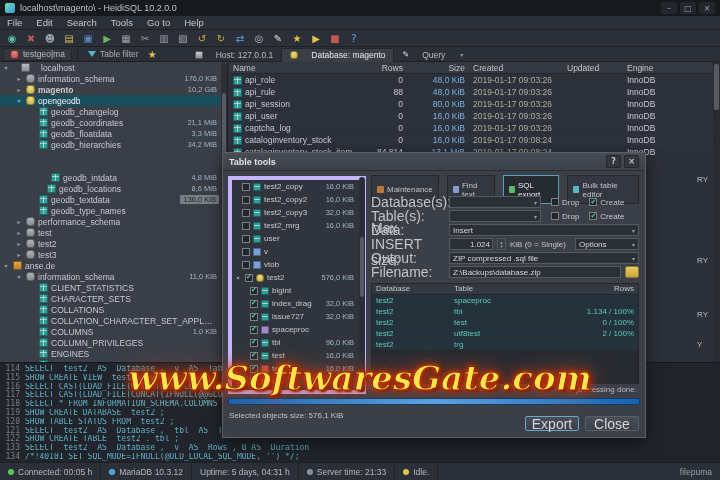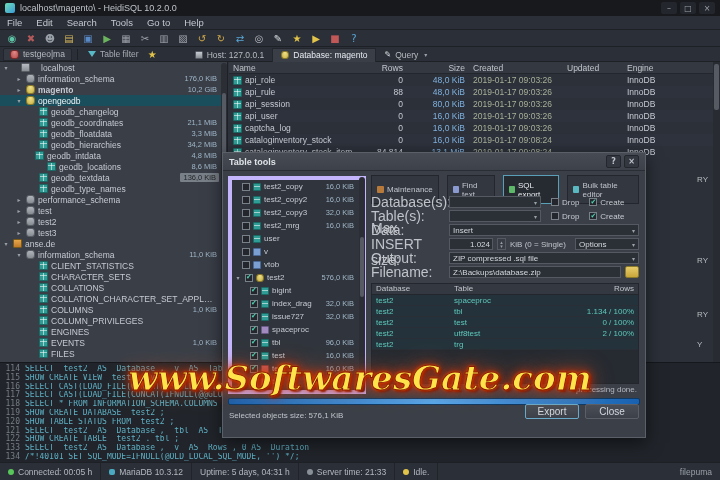--- a/index.html
+++ b/index.html
@@ -17,21 +17,21 @@
 .menu-item{padding:0 7px;height:100%;display:flex;align-items:center}
 #toolbar{height:17px;background:#2b2f37;border-bottom:1px solid #1d2025;display:flex;align-items:center;padding:0 3px;gap:1px}
 .icon-btn{width:18px;height:15px;display:flex;align-items:center;justify-content:center;font-size:10px;border-radius:2px}
 #sessionbar{height:15px;background:#2b2f37;border-bottom:1px solid #1d2025;display:flex;align-items:center;font-size:8.5px;color:#b8bcc2;padding:0 3px}
 .sess-tab{display:flex;align-items:center;gap:4px;padding:0 6px;height:13px;background:#343841;border:1px solid #23262c;border-radius:2px 2px 0 0}
 .v-sep{width:1px;height:11px;background:#1d2025;margin:0 5px}
 .filter-box{display:flex;align-items:center;gap:4px;padding:0 5px;color:#a8acb4}
 .funnel{width:0;height:0;border-left:4px solid transparent;border-right:4px solid transparent;border-top:6px solid #58b8c6}
 .star{color:#e2c44a;font-size:10px;margin:0 4px}
 #main-tabs{display:flex;align-items:flex-end;height:15px;margin-left:26px}
-.main-tab{display:flex;align-items:center;gap:4px;padding:0 8px;height:14px;color:#b8bcc2}
+.main-tab{display:flex;align-items:center;gap:13px;padding:0 8px;height:14px;color:#b8bcc2}
 .main-tab.active{background:#3a3e47;border:1px solid #23262c;border-bottom:none;color:#e6eaf0}
 .tab-ico{width:8px;height:8px;border-radius:1px;flex:0 0 auto}
 .tab-ico.host{background:linear-gradient(#c8ccd2,#8a8f96);border:1px solid #555a62}
 .tab-ico.db{background:radial-gradient(ellipse at 50% 15%,#f0e08a,#c8b142);border-radius:3px/4px;border:1px solid #8a7a2a}
 .tab-ico.query{background:none;width:auto;color:#d8dce2;font-size:8px;line-height:1}
 .tab-caret{color:#9aa0a8;font-size:6px;margin-left:2px}
 
 
 .ico{width:9px;height:9px;flex:0 0 auto;border-radius:1px;position:relative}
 .ico.server{background:linear-gradient(#b8bcc2,#8a8f96);border:1px solid #5a5f66}
@@ -109,21 +109,21 @@
 .cb-label{display:flex;align-items:center;gap:3px;margin-left:6px;font-size:8px}
 .folder-btn{width:14px;height:12px;background:linear-gradient(#e8cc6a,#c8a63a);border:1px solid #8a7a2a;border-radius:2px;flex:0 0 auto}
 #dlg-result{position:absolute;left:148px;right:6px;top:112px;height:101px;background:#262a31;border:1px solid #23262c;overflow:hidden}
 .r-head{height:11px;display:flex;background:#343841;border-bottom:1px solid #23262c;color:#c2c6cc;font-size:8px}
 .r-row{height:11px;display:flex;align-items:center;font-size:8px;color:#5fc8bc;background:#24333b;border-bottom:1px solid #2a2e36}
 .rc{padding:0 4px;white-space:nowrap;overflow:hidden}
 .r-db{width:78px}.r-tbl{width:110px}.r-rows{flex:1;text-align:right}
 #dlg-status-right{position:absolute;right:8px;top:214px;font-size:8px;color:#b4b8c0}
 #dlg-progress{position:absolute;left:5px;right:5px;top:227px;height:7px;border:1px solid #0d3a66;background:linear-gradient(90deg,#1861b0,#53a9f0 50%,#1861b0);border-radius:2px}
 #dlg-selsize{position:absolute;left:6px;top:240px;font-size:8px;color:#c0c4ca}
-.dlg-btn{position:absolute;bottom:18px;width:54px;height:15px;display:flex;align-items:center;justify-content:center;background:linear-gradient(#4a4e57,#3c4049);border:1px solid #5a5f68;color:#d4d8de;font-size:10px;border-radius:2px}
+.dlg-btn{position:absolute;bottom:6px;width:54px;height:15px;display:flex;align-items:center;justify-content:center;background:linear-gradient(#4a4e57,#3c4049);border:1px solid #5a5f68;color:#d4d8de;font-size:14px;border-radius:2px}
 #btn-export{right:66px;border-color:#6aa9c8}
 #btn-close{right:6px}
 
 
 #watermark{position:absolute;left:0;right:0;top:358px;text-align:center;z-index:60;pointer-events:none;
  font-family:"DejaVu Serif",serif;font-weight:bold;font-style:italic;font-size:34px;color:#ffe34a;
  -webkit-text-stroke:1px #8a1a00;
  text-shadow:0 0 3px #ff5a00,0 0 8px #e03000,0 0 16px #b02000,2px 2px 2px #601000,0 0 26px rgba(255,200,120,.45)}
 </style>
 </head>
@@ -242,21 +242,21 @@
         <span class="ico table"></span>
         <span class="t-label">geodb_floatdata</span>
         <span class="t-size">3,3 MiB</span>
       </div>
       <div class="tree-row" style="padding-left: 28px;">
         <span class="arrow glyph"></span>
         <span class="ico table"></span>
         <span class="t-label">geodb_hierarchies</span>
         <span class="t-size">34,2 MiB</span>
       </div>
-      <div class="tree-row" style="padding-left: 24px;">
+      <div class="tree-row" style="padding-left: 40px; margin-top: 22px;">
         <span class="arrow glyph"></span>
         <span class="ico table"></span>
         <span class="t-label">geodb_intdata</span>
         <span class="t-size">4,8 MiB</span>
       </div>
       <div class="tree-row" style="padding-left: 36px;">
         <span class="arrow glyph"></span>
         <span class="ico table"></span>
         <span class="t-label">geodb_locations</span>
         <span class="t-size">8,6 MiB</span>

